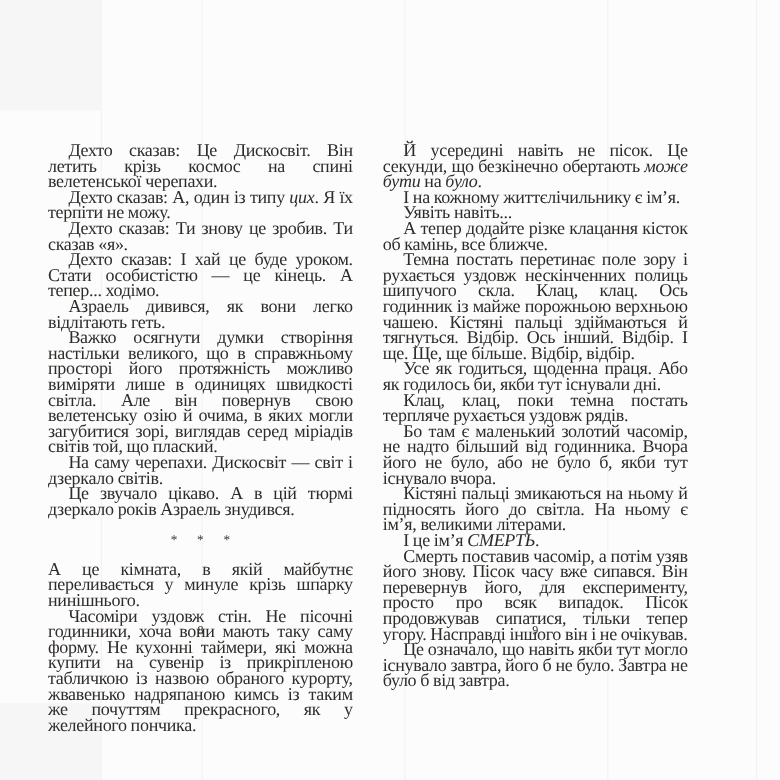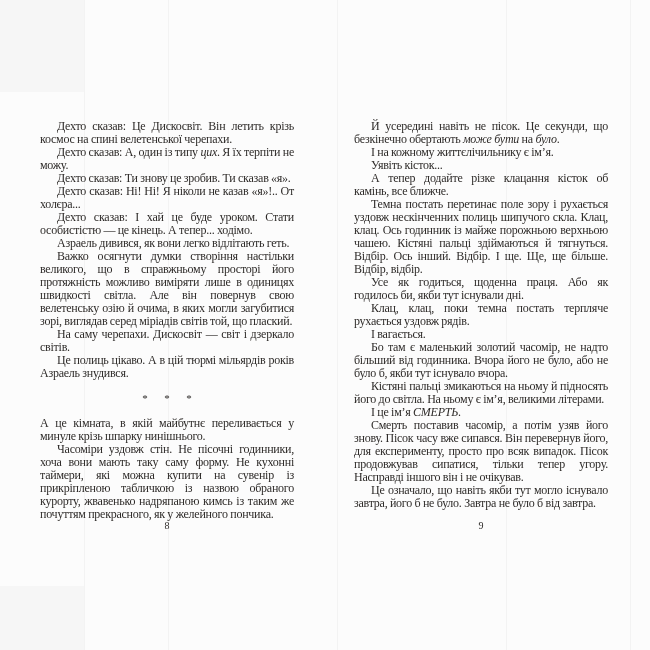--- a/index.html
+++ b/index.html
@@ -23,25 +23,25 @@
   .edge-tint{
     position:absolute;left:0;width:84px;
     background:#f6f6f6;
   }
   .edge-tint.tl{top:0;height:92px;}
   .edge-tint.bl{top:586px;height:64px;}
   .page{
     position:absolute;top:120px;width:254px;height:470px;
   }
   .page-left{left:40px;}
-  .page-right{left:354px;}
+  .page-right{left:319px;}
   .page-text p{
     margin:0;
     text-align:justify;
-    font-size:12px;
+    font-size:15px;
     line-height:13px;
     letter-spacing:-0.25px;
     word-spacing:-0.2px;
     hyphens:auto;
   }
   .page-text p.indent{text-indent:17px;}
   .page-text p.separator{
     text-align:center;
     text-indent:0;
     letter-spacing:7px;
@@ -67,43 +67,41 @@
 <div class="seam" style="left:168px"></div>
 <div class="seam" style="left:337px"></div>
 <div class="seam" style="left:506px"></div>
 <div class="seam" style="left:630px"></div>
 
 <div class="page page-left">
   <div class="page-text">
       <p class="para indent"><span>Дехто сказав: Це Дискосвіт. Він летить крізь космос на спині велетенської черепахи.</span></p>
       <p class="para indent"><span>Дехто сказав: А, один із типу </span><i>цих</i><span>. Я їх терпіти не можу.</span></p>
       <p class="para indent"><span>Дехто сказав: Ти знову це зробив. Ти сказав «я».</span></p>
-      <p class="para indent"><span>Дехто сказав: Ні! Ні! Я ніколи не казав «я»!.. От холєра...</span></p>
       <p class="para indent"><span>Дехто сказав: І хай це буде уроком. Стати особистістю — це кінець. А тепер... ходімо.</span></p>
       <p class="para indent"><span>Азраель дивився, як вони легко відлітають геть.</span></p>
       <p class="para indent"><span>Важко осягнути думки створіння настільки великого, що в справжньому просторі його протяжність можливо виміряти лише в одиницях швидкості світла. Але він повернув свою велетенську озію й очима, в яких могли загубитися зорі, виглядав серед міріадів світів той, що плаский.</span></p>
       <p class="para indent"><span>На саму черепахи. Дискосвіт — світ і дзеркало світів.</span></p>
-      <p class="para indent"><span>Це полиць цікаво. А в цій тюрмі мільярдів років Азраель знудився.</span></p>
+      <p class="para indent"><span>Це звучало цікаво. А в цій тюрмі дзеркало років Азраель знудився.</span></p>
       <p class="separator">* * *</p>
       <p class="para"><span>А це кімната, в якій майбутнє переливається у минуле крізь шпарку нинішнього.</span></p>
       <p class="para indent"><span>Часоміри уздовж стін. Не пісочні годинники, хоча вони мають таку саму форму. Не кухонні таймери, які можна купити на сувенір із прикріпленою табличкою із назвою обраного курорту, жвавенько надряпаною кимсь із таким же почуттям прекрасного, як у желейного пончика.</span></p>
     </div>
   <div class="folio">8</div>
 </div>
 
 <div class="page page-right">
   <div class="page-text">
       <p class="para indent"><span>Й усередині навіть не пісок. Це секунди, що безкінечно обертають </span><i>може бути</i><span> на </span><i>було</i><span>.</span></p>
       <p class="para indent"><span>І на кожному життєлічильнику є ім’я.</span></p>
-      <p class="para indent"><span>Уявіть кісток...</span></p>
+      <p class="para indent"><span>Уявіть навіть...</span></p>
       <p class="para indent"><span>А тепер додайте різке клацання кісток об камінь, все ближче.</span></p>
       <p class="para indent"><span>Темна постать перетинає поле зору і рухається уздовж нескінченних полиць шипучого скла. Клац, клац. Ось годинник із майже порожньою верхньою чашею. Кістяні пальці здіймаються й тягнуться. Відбір. Ось інший. Відбір. І ще. Ще, ще більше. Відбір, відбір.</span></p>
       <p class="para indent"><span>Усе як годиться, щоденна праця. Або як годилось би, якби тут існували дні.</span></p>
       <p class="para indent"><span>Клац, клац, поки темна постать терпляче рухається уздовж рядів.</span></p>
-      <p class="para indent"><span>І вагається.</span></p>
       <p class="para indent"><span>Бо там є маленький золотий часомір, не надто більший від годинника. Вчора його не було, або не було б, якби тут існувало вчора.</span></p>
       <p class="para indent"><span>Кістяні пальці змикаються на ньому й підносять його до світла. На ньому є ім’я, великими літерами.</span></p>
       <p class="para indent"><span>І це ім’я </span><i>СМЕРТЬ</i><span>.</span></p>
       <p class="para indent"><span>Смерть поставив часомір, а потім узяв його знову. Пісок часу вже сипався. Він перевернув його, для експерименту, просто про всяк випадок. Пісок продовжував сипатися, тільки тепер угору. Насправді іншого він і не очікував.</span></p>
       <p class="para indent"><span>Це означало, що навіть якби тут могло існувало завтра, його б не було. Завтра не було б від завтра.</span></p>
     </div>
   <div class="folio">9</div>
 </div>
 
 </body></html>

